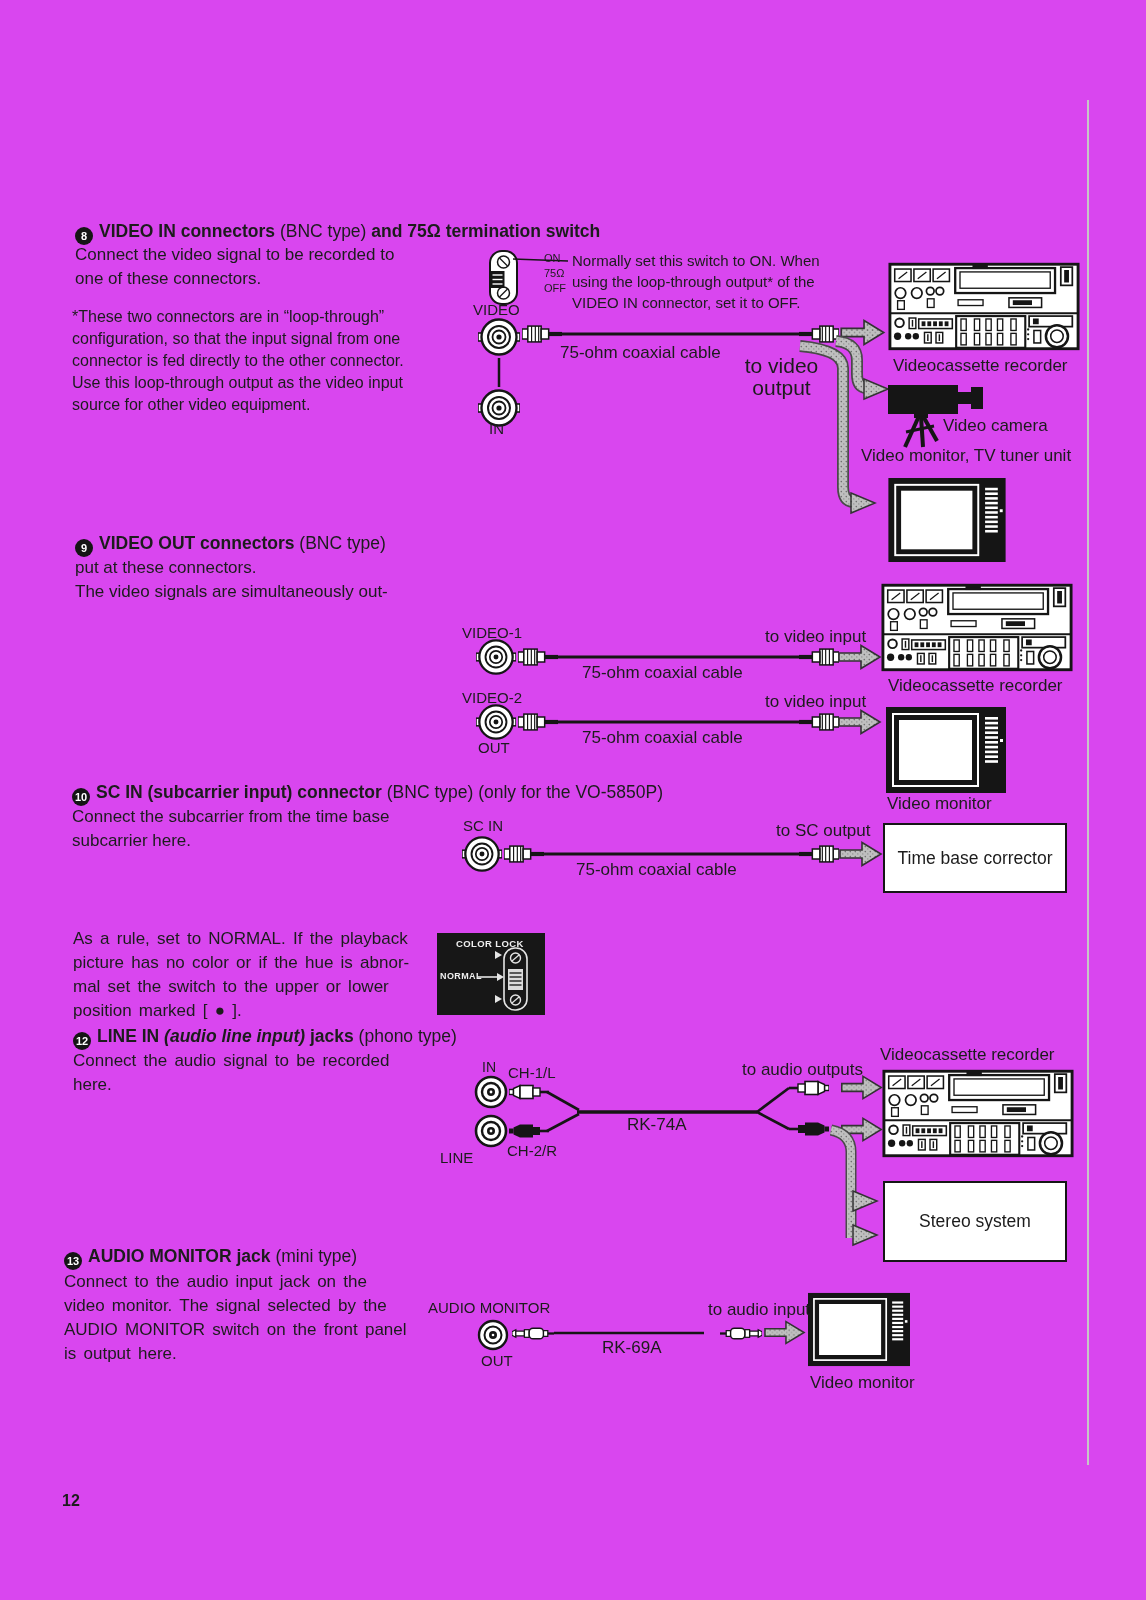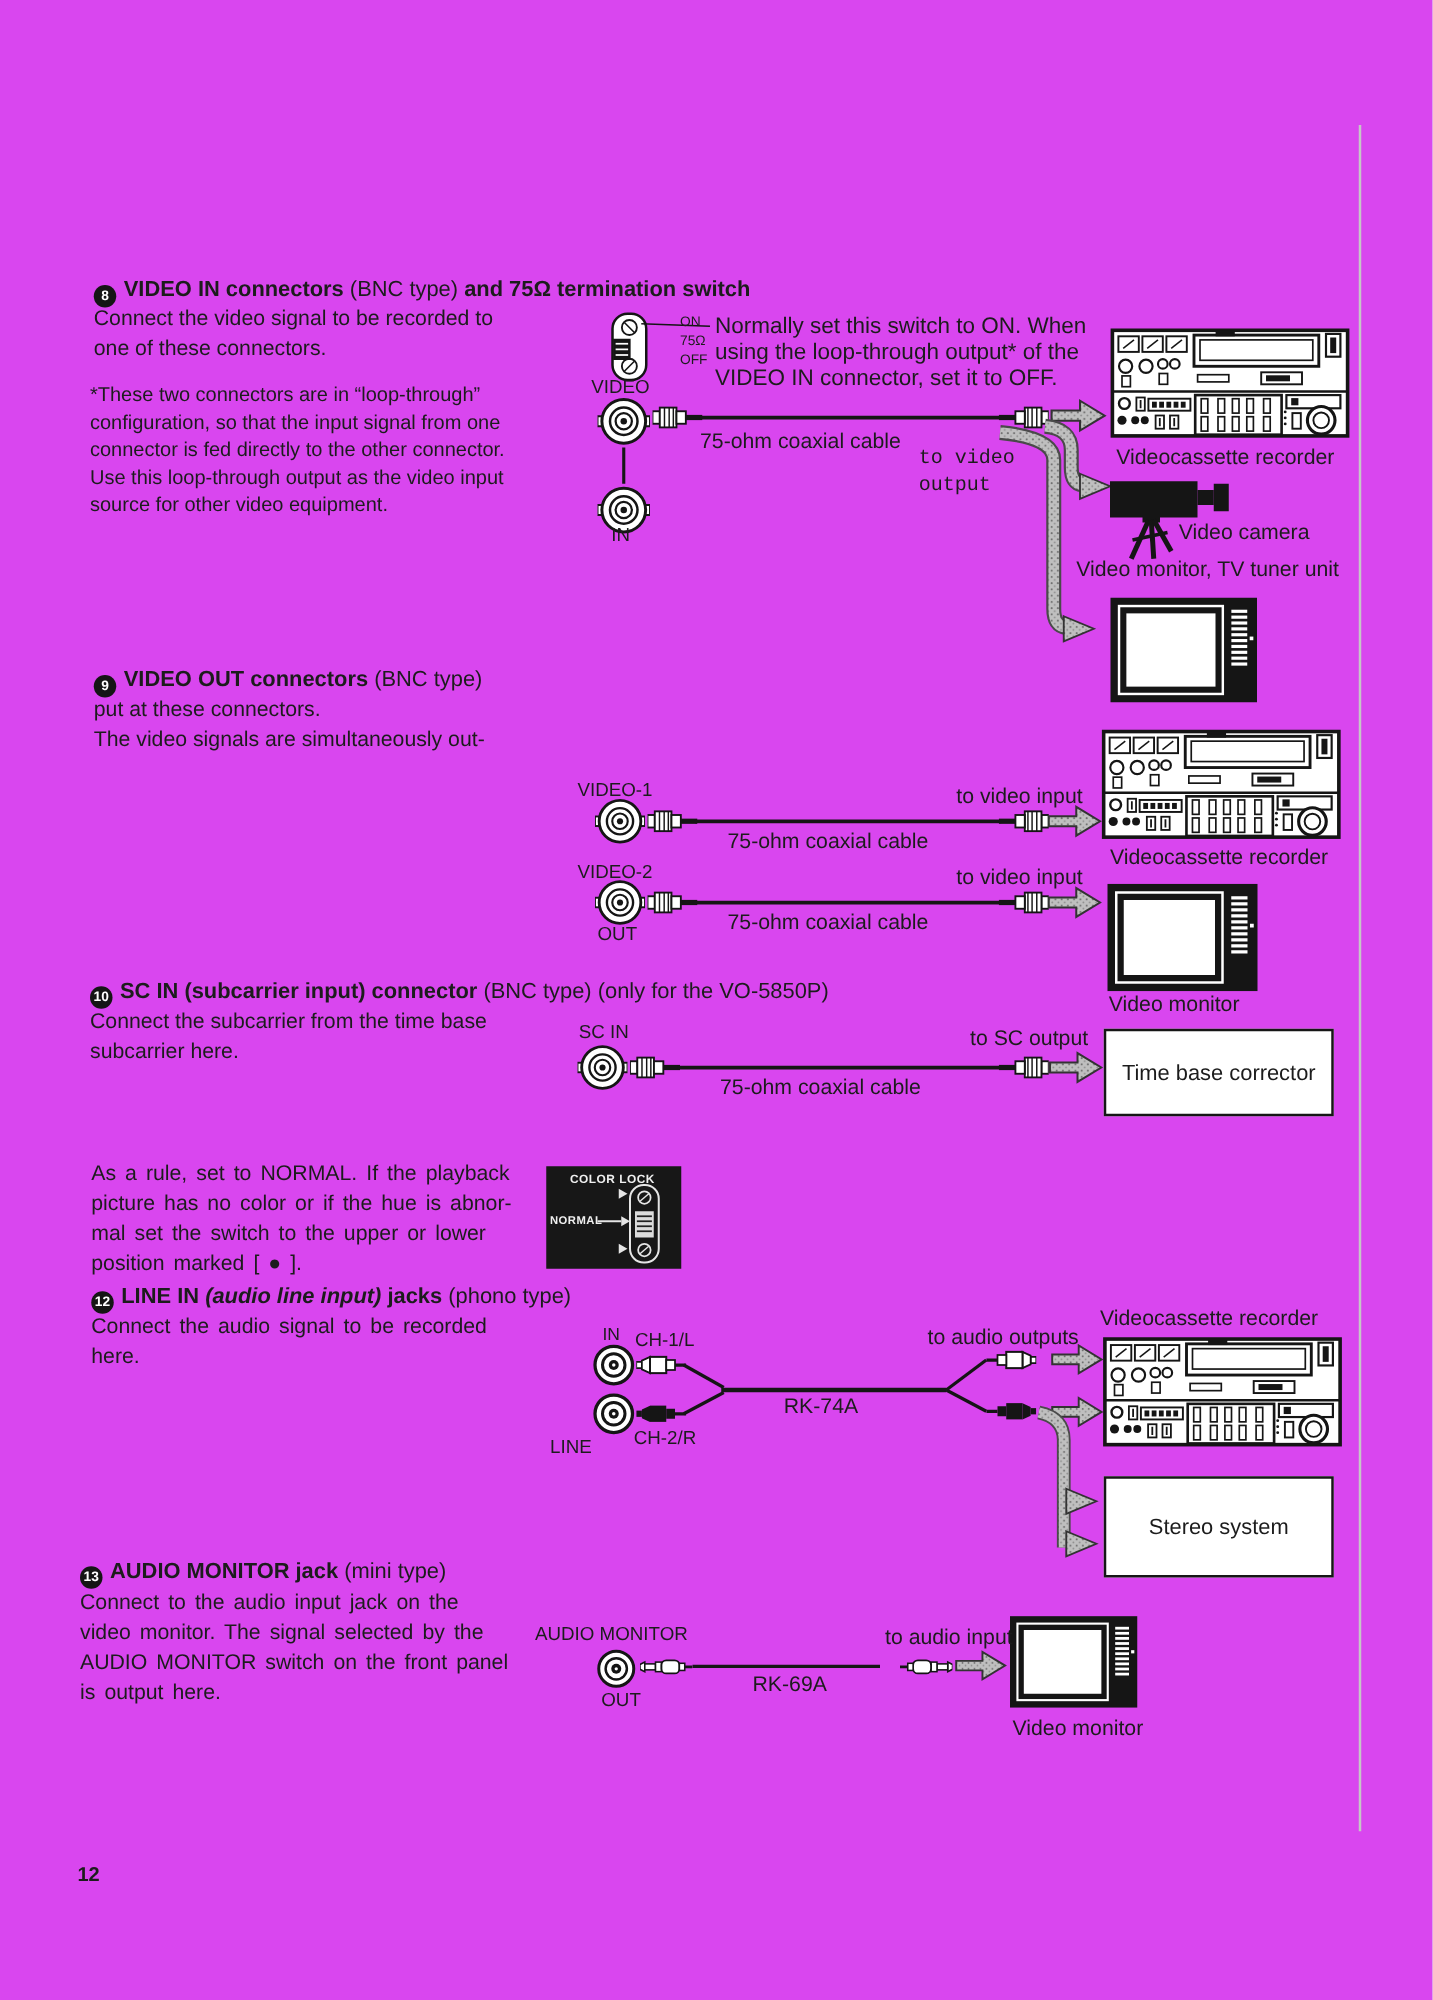--- a/index.html
+++ b/index.html
@@ -10,22 +10,22 @@
   .head .bi{font-style:italic;}
   .nc{display:inline-flex;width:18px;height:18px;border-radius:50%;background:#151515;color:#fff;
       font-size:11px;font-weight:bold;align-items:center;justify-content:center;
       vertical-align:-3px;margin-right:6px;}
   .body{position:absolute;font-size:17px;line-height:24px;}
   .note{position:absolute;font-size:16px;line-height:22px;}
   .just{word-spacing:2.5px;}
   .lbl{position:absolute;font-size:17px;white-space:nowrap;}
   .lbl-s{position:absolute;font-size:15px;white-space:nowrap;}
   .lbl-xs{position:absolute;font-size:11px;white-space:nowrap;margin-left:23px;}
-  .snote{position:absolute;font-size:18px;line-height:21px;}
-  .wrapbox{position:absolute;font-size:16px;line-height:22px;text-align:left;font-family:Liberation Mono, monospace;}
+  .snote{position:absolute;font-size:15px;line-height:21px;}
+  .wrapbox{position:absolute;font-size:21px;line-height:22px;text-align:center;}
   .box{position:absolute;border:2.5px solid #161616;background:#fff;display:flex;
        align-items:center;justify-content:center;font-size:17.5px;}
   .panel-txt{position:absolute;color:#efefef;font-weight:bold;letter-spacing:0.4px;}
   svg.overlay{position:absolute;left:0;top:0;}
   .scanline{position:absolute;background:#c6c6c6;}
 </style>
 </head>
 <body>
 
 <div class="page">

